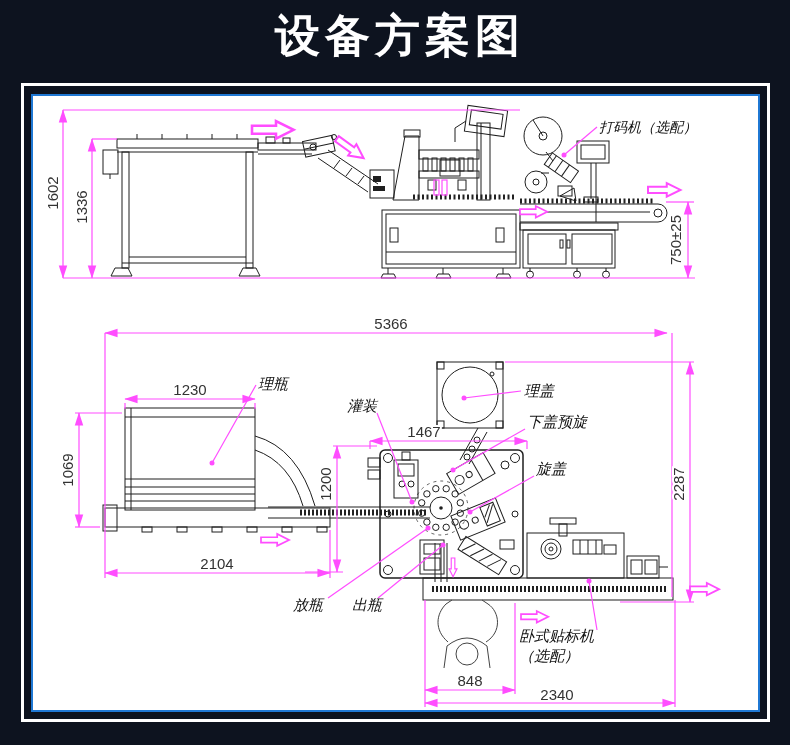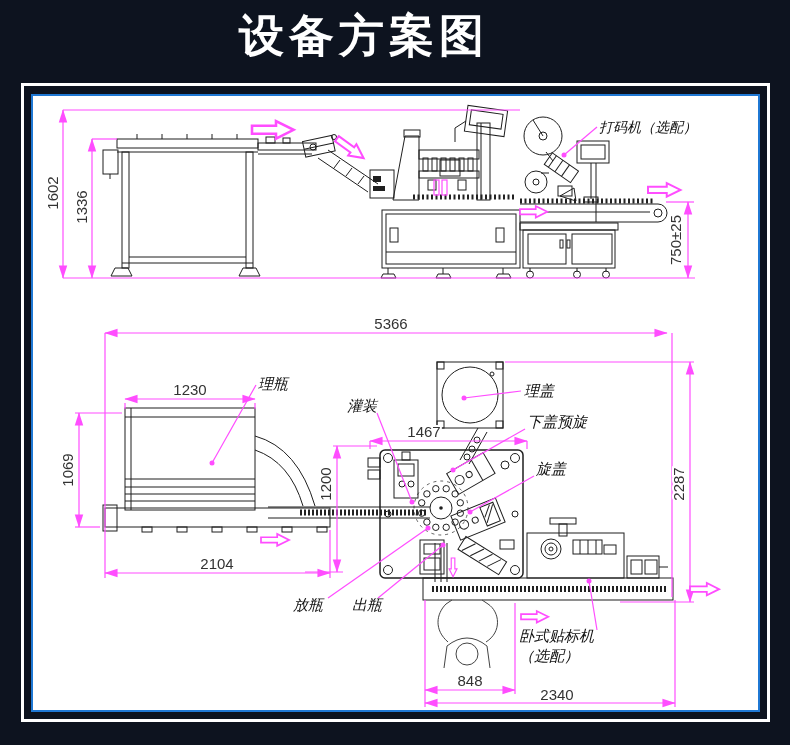--- a/index.html
+++ b/index.html
@@ -1,20 +1,20 @@
 <!DOCTYPE html>
 <html><head>
 <meta charset="utf-8">
 <style>
   html,body{margin:0;padding:0;background:#0d131f;}
   .stage{position:relative;width:790px;height:745px;background:#0d131f;overflow:hidden;
          font-family:"Liberation Sans",sans-serif;}
   .title{position:absolute;top:6px;left:0;width:728px;text-align:center;color:#ffffff;
          font-size:45px;font-weight:bold;letter-spacing:5px;margin:0;
-         font-family:"Liberation Sans",sans-serif;}
+         font-family:"Liberation Sans",sans-serif;padding-left:36px;}
   .frame{position:absolute;left:21px;top:83px;width:749px;height:639px;
          border:3px solid #ffffff;box-sizing:border-box;}
   .panel{position:absolute;left:31px;top:94px;width:729px;height:618px;
          border:2px solid #1f78d4;background:#ffffff;box-sizing:border-box;}
   svg.overlay{position:absolute;left:0;top:0;}
   .blk{stroke:#1f1f1f;fill:none;stroke-width:1;}
   .blk2{stroke:#1f1f1f;fill:none;stroke-width:1.5;}
   .fillb{fill:#1f1f1f;stroke:none;}
   .ser{stroke:#222;fill:none;stroke-width:5;stroke-dasharray:2 2.5;}
   .ser2{stroke:#222;fill:none;stroke-width:6;stroke-dasharray:2 2;}

